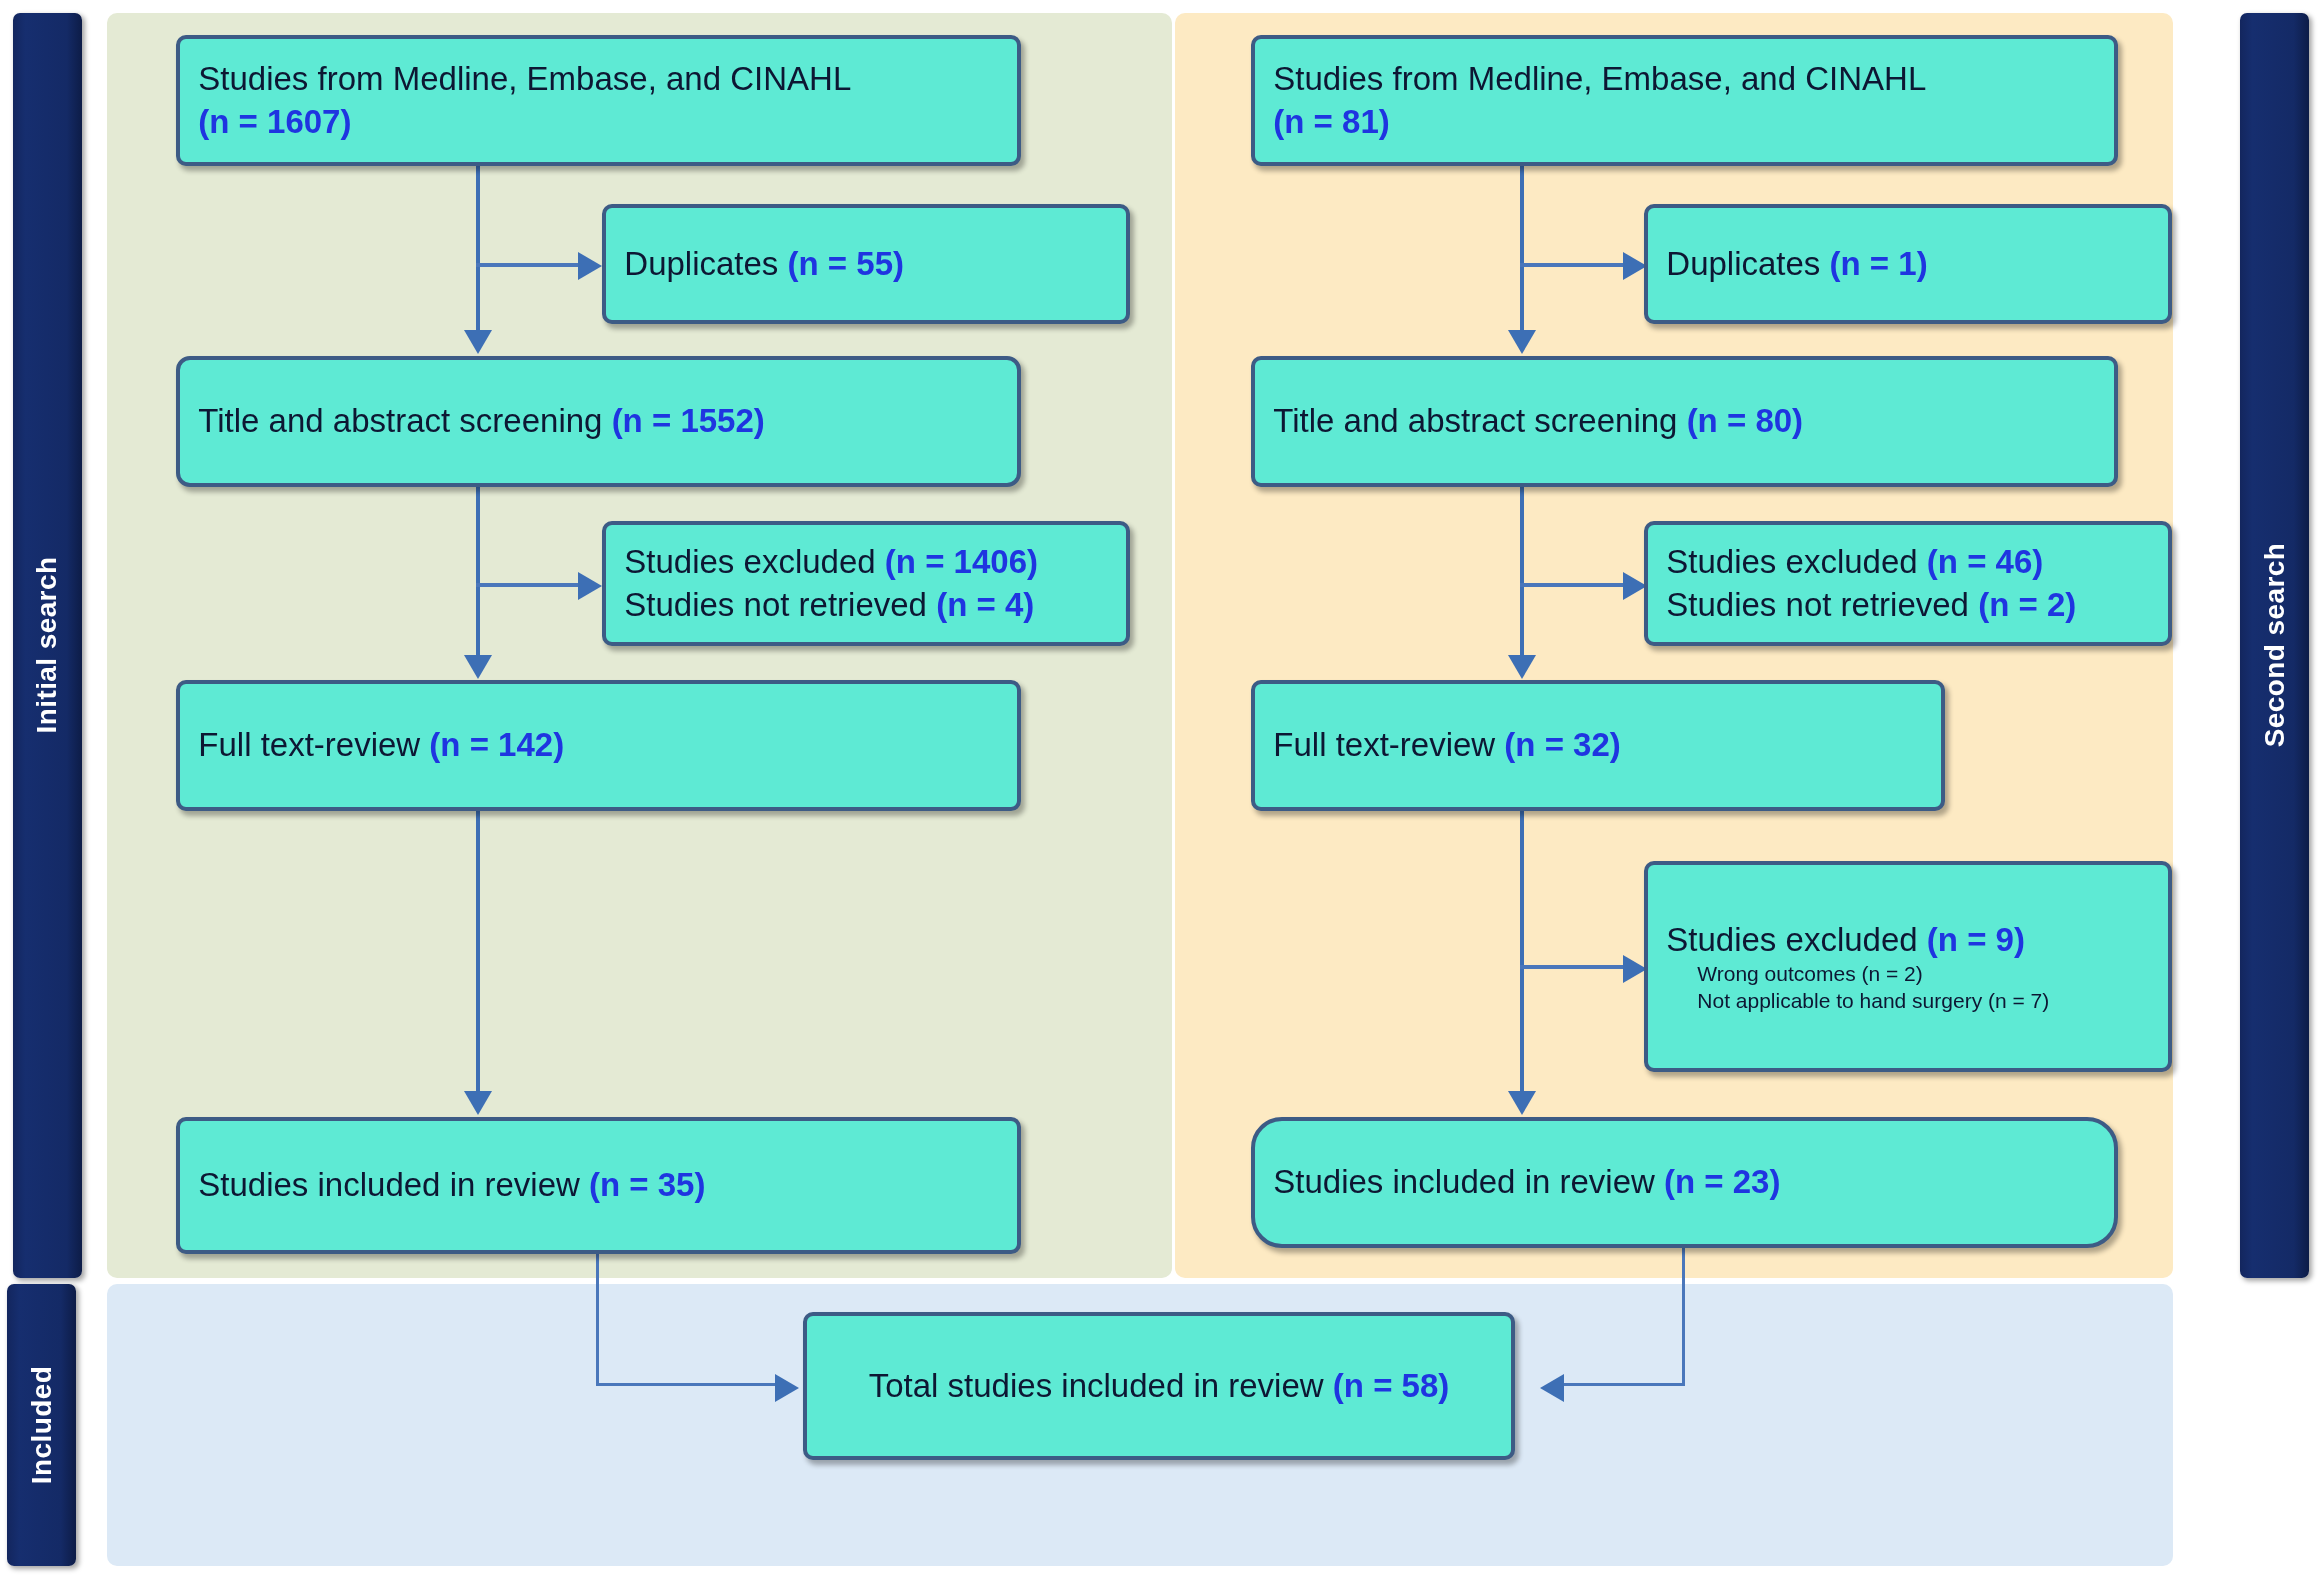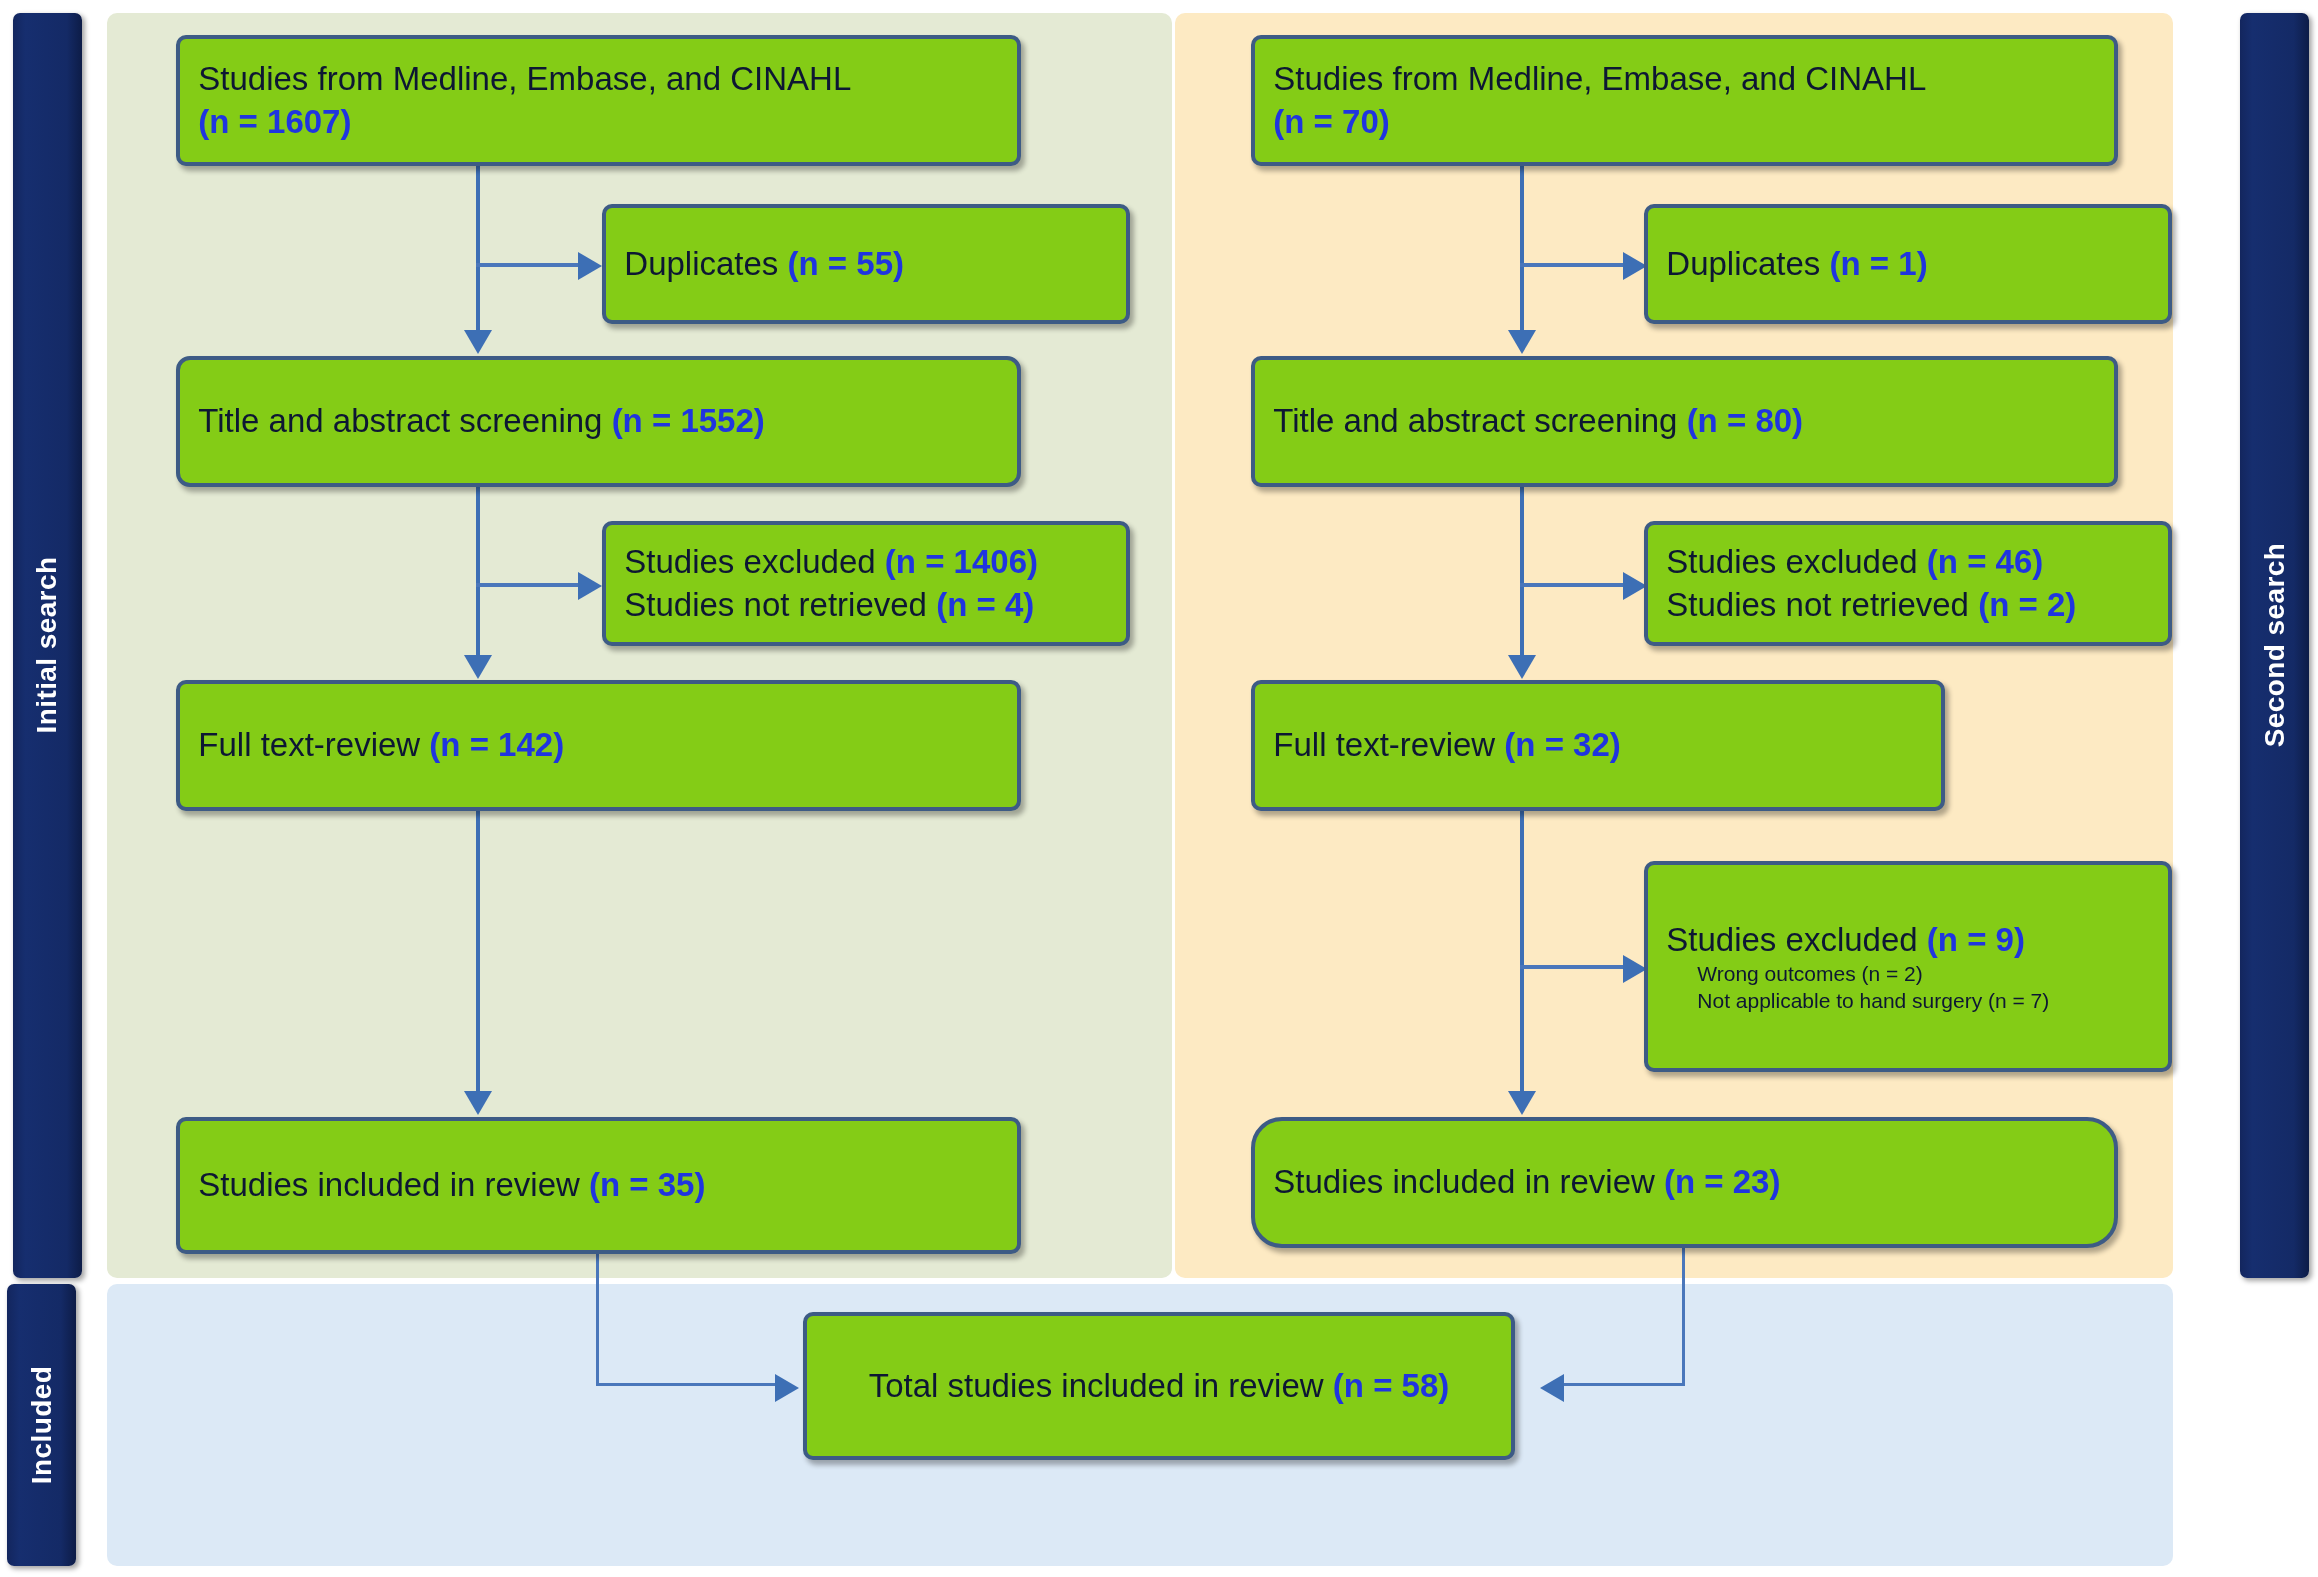--- a/index.html
+++ b/index.html
@@ -55,21 +55,21 @@
     font-size: 28px;
   }
   #tab-initial  { left: 12.7px;   top: 12.7px;   width: 69px;  height: 1265px; }
   #tab-included { left: 7px;   top: 1284px; width: 69px;  height: 282px;  }
   #tab-second   { left: 2240px; top: 12.7px;   width: 69px;  height: 1265px; }
 
   
   .fbox {
     position: absolute;
     box-sizing: border-box;
-    background: #84cc16;
+    background: #5eead4;
     border: 4.2px solid #3d5b85;
     border-radius: 10px;
     box-shadow: 3.5px 4.2px 5.6px rgba(0,0,0,.30);
     display: flex;
     align-items: center;
     padding: 0 18.3px;
   }
   .fbox .txt {
     font-size: 33px;
     line-height: 1.28;
@@ -226,21 +226,21 @@
 
   <div class="fbox" id="box-l-incl">
     <div class="txt">
       <span>Studies included in review </span><span class="n">(n = 35)</span>
     </div>
   </div>
 
   <div class="fbox" id="box-r-sources">
     <div class="txt">
       <span>Studies from Medline, Embase, and CINAHL</span><br>
-      <span class="n">(n = 70)</span>
+      <span class="n">(n = 81)</span>
     </div>
   </div>
 
   <div class="fbox" id="box-r-dup">
     <div class="txt">
       <span>Duplicates </span><span class="n">(n = 1)</span>
     </div>
   </div>
 
   <div class="fbox" id="box-r-title">

